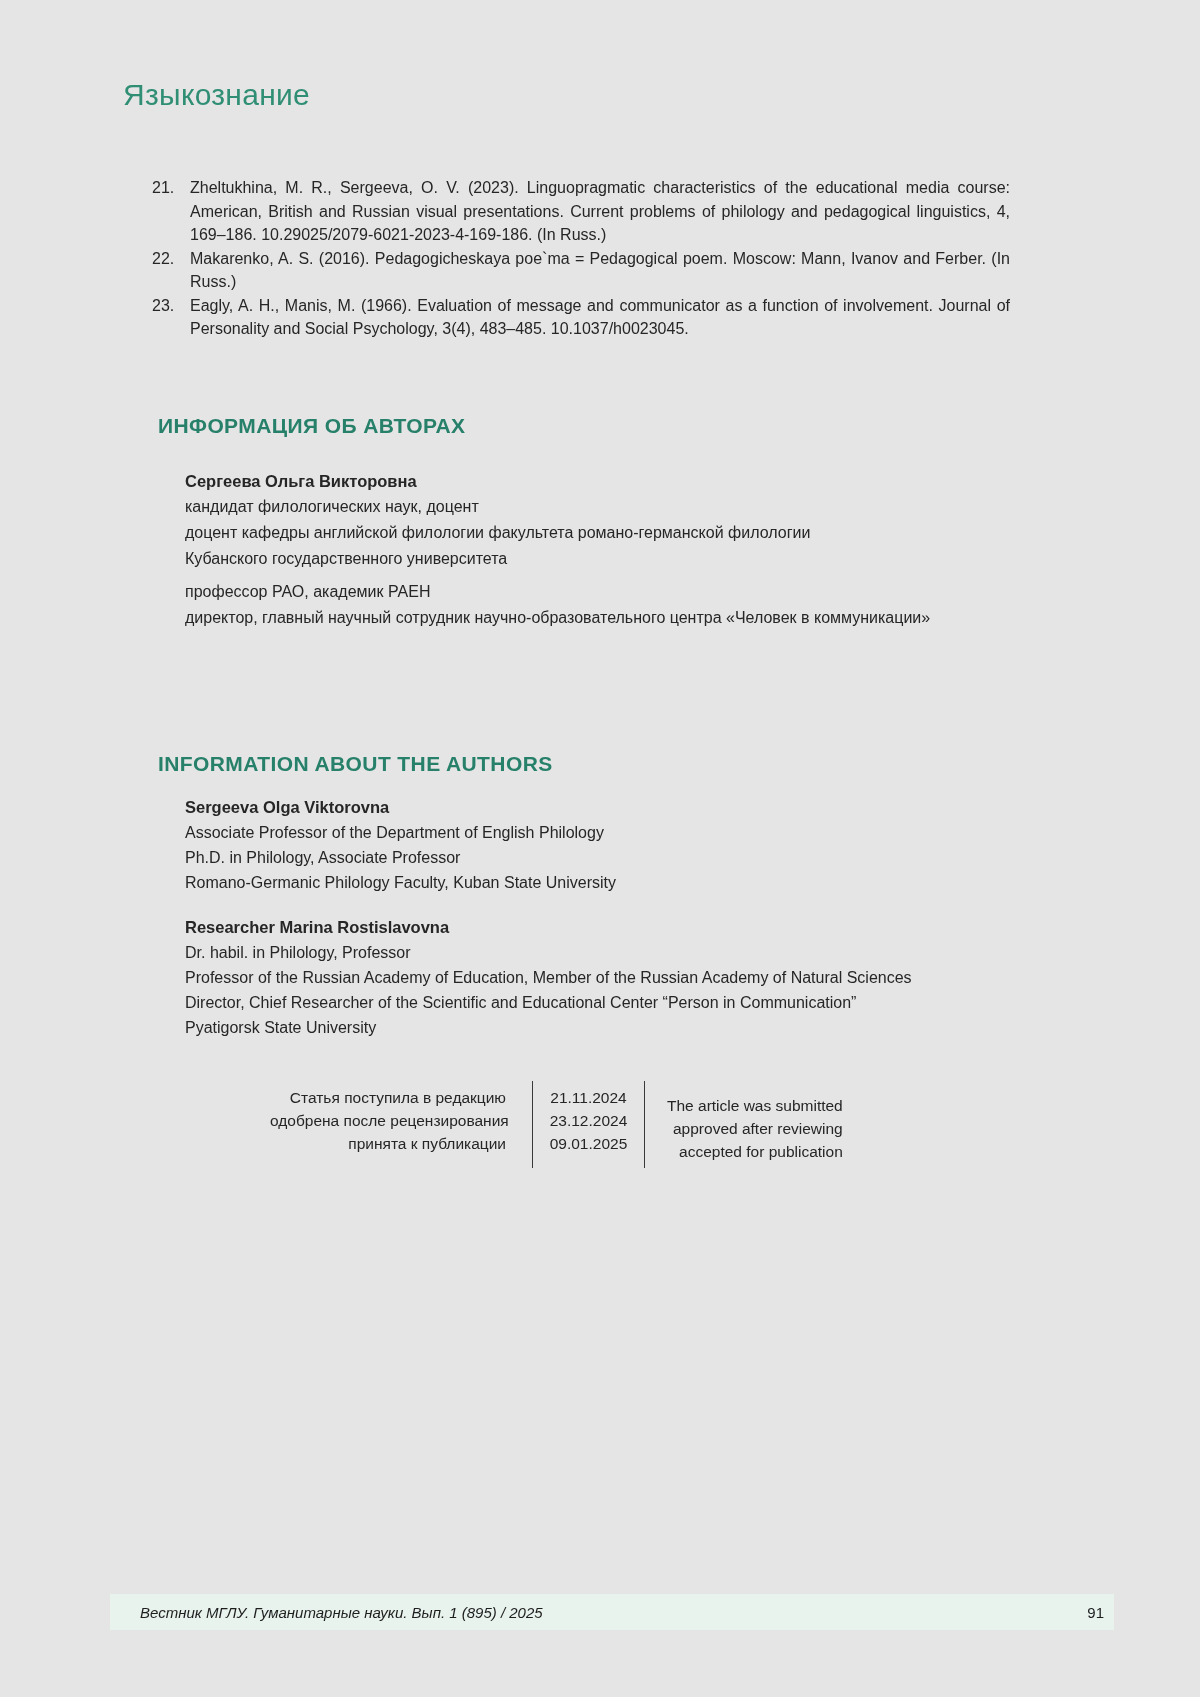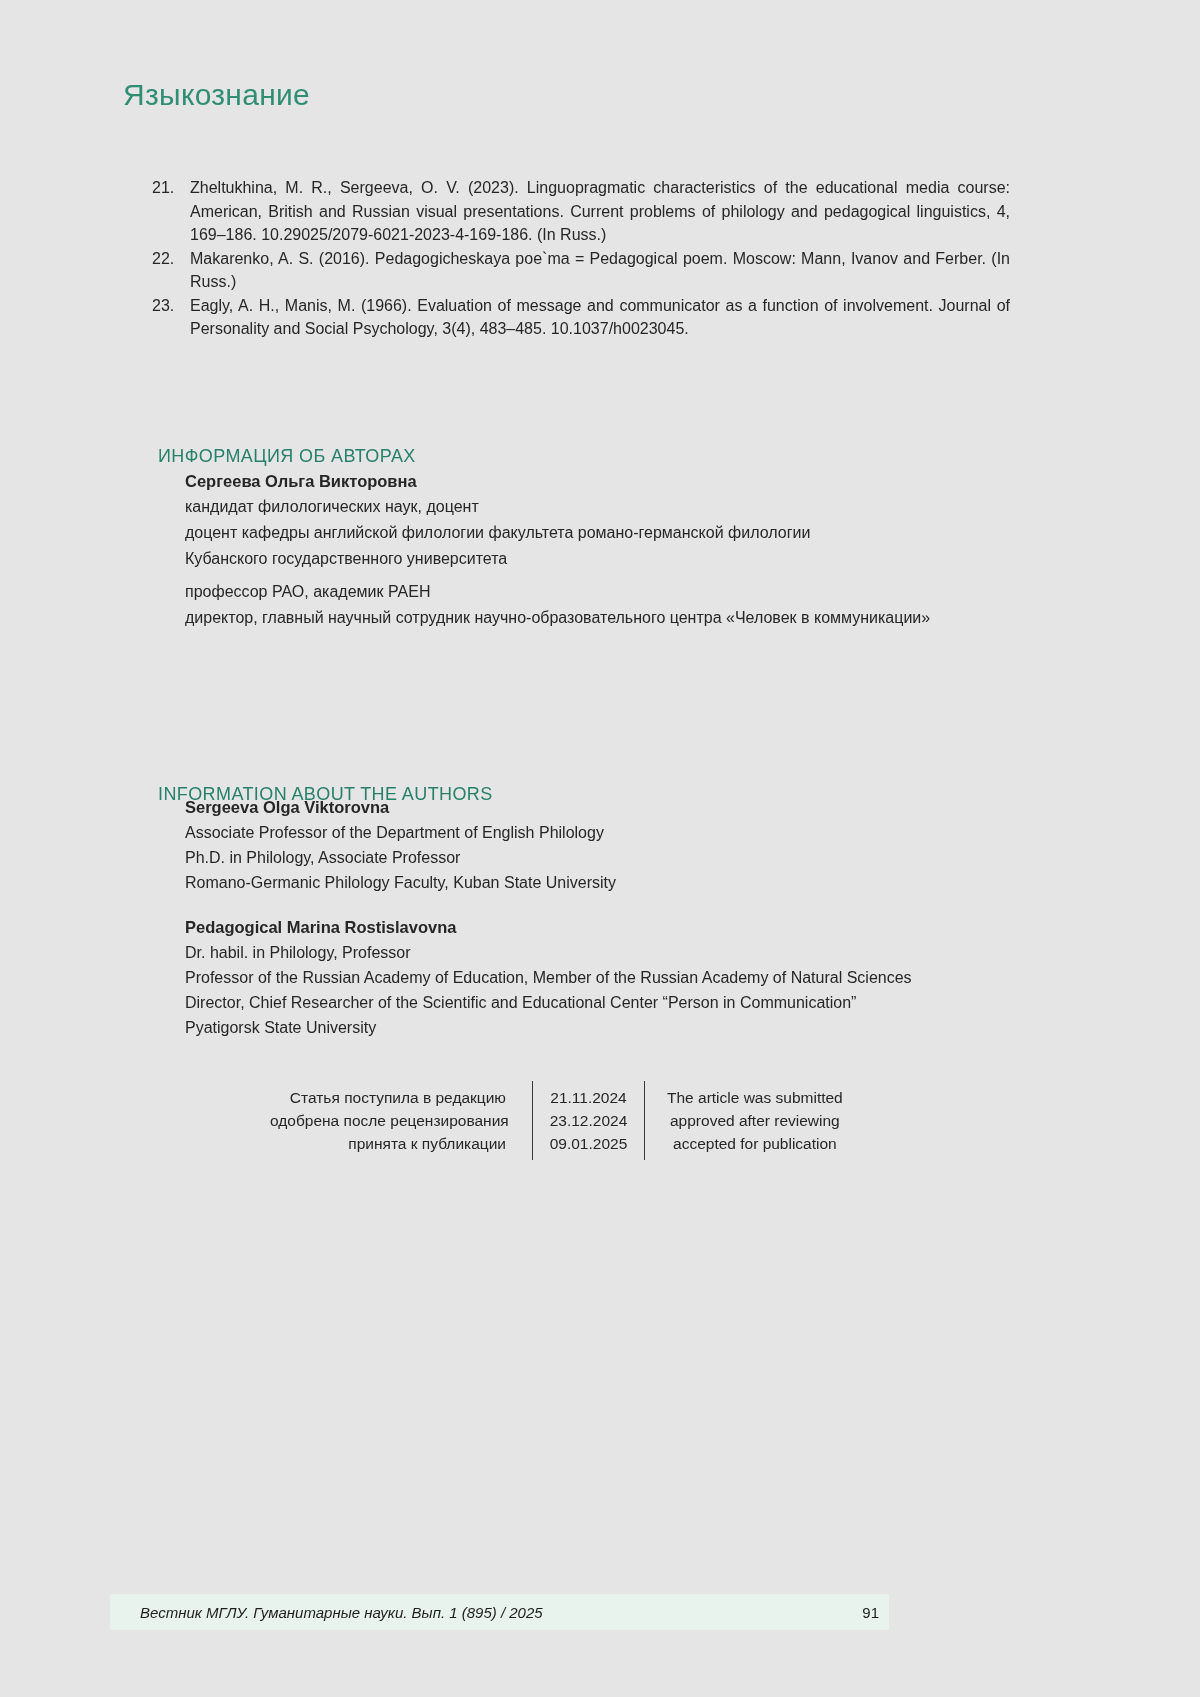--- a/index.html
+++ b/index.html
@@ -25,23 +25,22 @@
     flex:0 0 38px;
     font-size:16px; line-height:23.5px; text-align:left;
   }
   .ref-text {
     flex:1 1 auto;
     font-size:16px; line-height:23.5px;
     text-align:justify;
   }
   .sec-heading {
     position:absolute; left:158px;
-    font-size:18px; font-weight:400; color:#27816a;
+    font-size:21px; font-weight:700; color:#27816a;
     letter-spacing:0.4px;
-    margin-top:32px;
   }
   .sec-heading.ru { top:414px; }
   .sec-heading.en { top:752px; }
   .author-block { position:absolute; left:185px; width:860px; }
   .author-block p { font-size:16px; line-height:26px; }
   .author-block .author-name { font-weight:700; font-size:16.5px; }
   .author-block.en p { line-height:25px; }
   .ru-a1 { top:468px; }
   .ru-a2 { top:579px; }
   .en-a1 { top:795px; }
@@ -54,24 +53,24 @@
   .dates p { line-height:23px; white-space:nowrap; }
   .dates-col { padding-top:5px; padding-bottom:5px; }
   .dates-col.ru {
     width:263px; text-align:right; padding-right:26px;
     border-right:1.5px solid #3a3a3a;
   }
   .dates-col.mid {
     width:112px; text-align:center;
     border-right:1.5px solid #3a3a3a;
   }
-  .dates-col.en { padding-left:22px; text-align:center; }
+  .dates-col.en { padding-left:22px; text-align:right;margin-top:8px; }
   .footer-bar {
     position:absolute; top:1594px; left:110px;
-    width:779px; height:36px;
+    width:1004px; height:36px;
     background:#e8f3ee;
     display:flex; align-items:center; justify-content:space-between;
     padding:0 10px 0 30px;
   }
   .footer-journal {
     font-style:italic; font-size:15px; color:#1e1e1e;
   }
   .footer-page-number {
     font-size:15px; color:#1e1e1e;
   }
@@ -115,21 +114,21 @@
   <h2 class="sec-heading en">INFORMATION ABOUT THE AUTHORS</h2>
 
   <div class="author-block en en-a1">
     <p class="author-name">Sergeeva Olga Viktorovna</p>
     <p class="author-line">Associate Professor of the Department of English Philology</p>
     <p class="author-line">Ph.D. in Philology, Associate Professor</p>
     <p class="author-line">Romano-Germanic Philology Faculty, Kuban State University</p>
   </div>
 
   <div class="author-block en en-a2">
-    <p class="author-name">Pedagogical Marina Rostislavovna</p>
+    <p class="author-name">Researcher Marina Rostislavovna</p>
     <p class="author-line">Dr. habil. in Philology, Professor</p>
     <p class="author-line">Professor of the Russian Academy of Education, Member of the Russian Academy of Natural Sciences</p>
     <p class="author-line">Director, Chief Researcher of the Scientific and Educational Center “Person in Communication”</p>
     <p class="author-line">Pyatigorsk State University</p>
   </div>
 
   <div class="dates">
     <div class="dates-col ru">
       <p>Статья поступила в редакцию</p>
       <p>одобрена после рецензирования</p>

